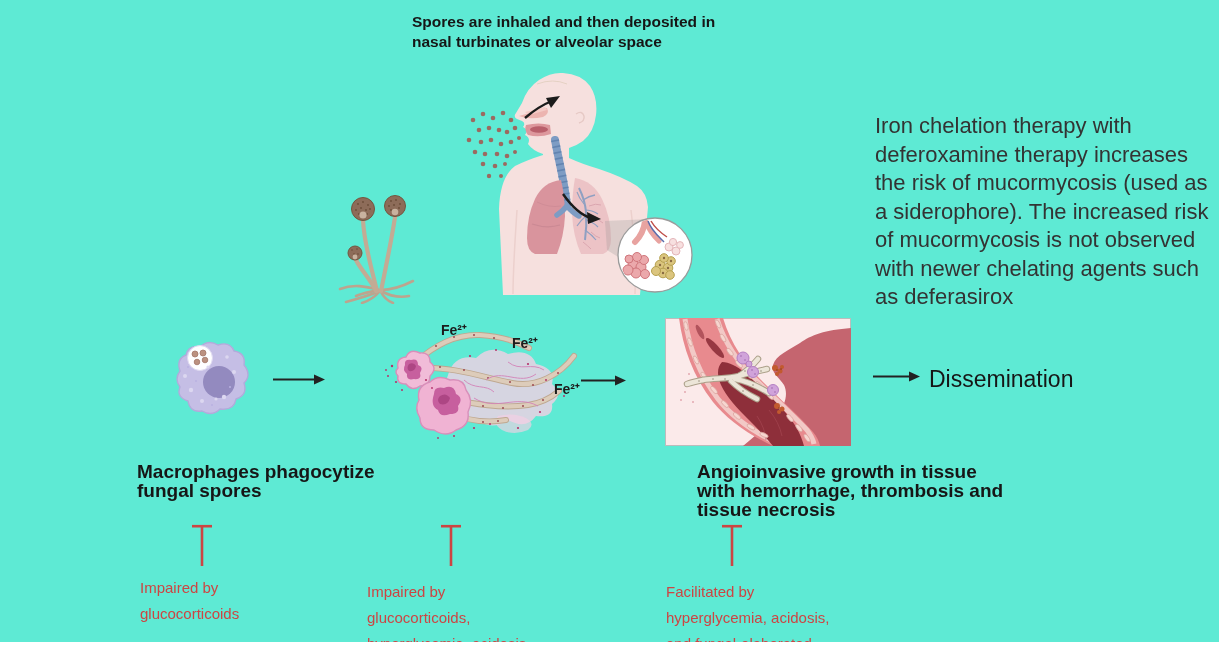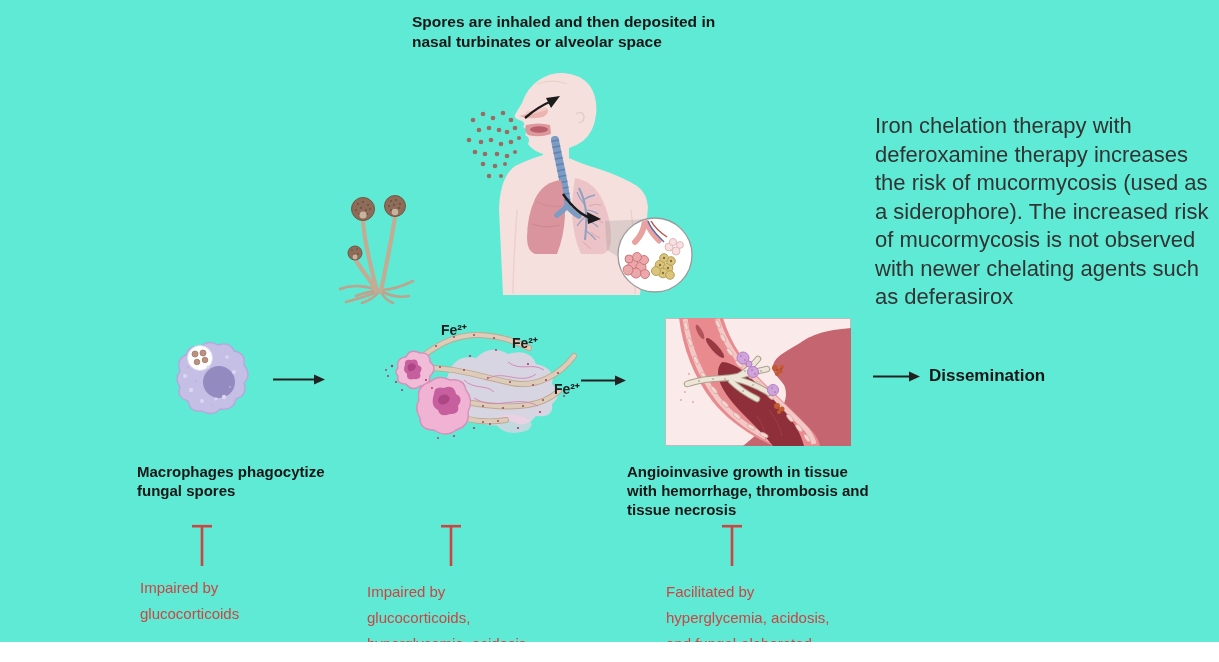--- a/index.html
+++ b/index.html
@@ -1,24 +1,24 @@
 <!DOCTYPE html>
 <html style="--red: #cc4543; --text: #161616; --note: #333333;"><head>
 <meta charset="utf-8">
 <style>
 html,body{margin:0;padding:0;background:#fff}
 #canvas{position:relative;width:1219px;height:642px;background:#5eead4;font-family:"Liberation Sans",sans-serif;overflow:hidden}
 .abs{position:absolute}
 .pre{white-space:pre-line}
-.cap{font-size:15px;line-height:19px;color:var(--text,#161616);font-weight:bold}
+.cap{font-size:19px;line-height:19px;color:var(--text,#161616);font-weight:bold}
 .red{font-size:15px;line-height:26px;color:var(--red,#cc4543)}
 .topcap{font-size:15.5px;line-height:20px;color:var(--text,#161616);font-weight:bold}
 .note{font-size:22px;line-height:28.5px;color:var(--note,#333)}
 .fe{font-size:14px;font-weight:bold;color:#1c1c1c}
-.diss{font-size:17px;color:var(--text,#161616);font-weight:bold}
+.diss{font-size:23px;color:var(--text,#161616);font-weight:normal}
 </style>
 </head>
 <body>
 
 <div id="canvas">
 
   <div class="abs pre topcap" style="left:412px;top:12px">Spores are inhaled and then deposited in
 nasal turbinates or alveolar space</div>
 
   <svg class="abs" style="left:333px;top:192px" width="100" height="112" viewBox="0 0 100 112">
@@ -423,21 +423,21 @@
   </svg>
 
   <svg class="abs" style="left:872px;top:370px" width="48" height="13" viewBox="0 0 48 13">
     <line x1="1" y1="6.5" x2="37" y2="6.5" stroke="#222" stroke-width="2"></line>
     <polygon points="37,1.5 48,6.5 37,11.5" fill="#222"></polygon>
   </svg>
   <div class="abs diss" style="left:929px;top:366px">Dissemination</div>
 
   <div class="abs pre cap" style="left:137px;top:462px">Macrophages phagocytize
 fungal spores</div>
-  <div class="abs pre cap" style="left:627px;top:462px">Angioinvasive growth in tissue
+  <div class="abs pre cap" style="left:697px;top:462px">Angioinvasive growth in tissue
 with hemorrhage, thrombosis and
 tissue necrosis</div>
 
   <svg class="abs" style="left:186px;top:524px" width="32" height="46" viewBox="0 0 32 46">
     <line x1="6" y1="2.2" x2="26" y2="2.2" stroke="var(--red,#cc4543)" stroke-width="2.6"></line>
     <line x1="16" y1="2.2" x2="16" y2="42" stroke="var(--red,#cc4543)" stroke-width="2.6"></line>
   </svg>
   <svg class="abs" style="left:435px;top:524px" width="32" height="46" viewBox="0 0 32 46">
     <line x1="6" y1="2.2" x2="26" y2="2.2" stroke="var(--red,#cc4543)" stroke-width="2.6"></line>
     <line x1="16" y1="2.2" x2="16" y2="42" stroke="var(--red,#cc4543)" stroke-width="2.6"></line>

